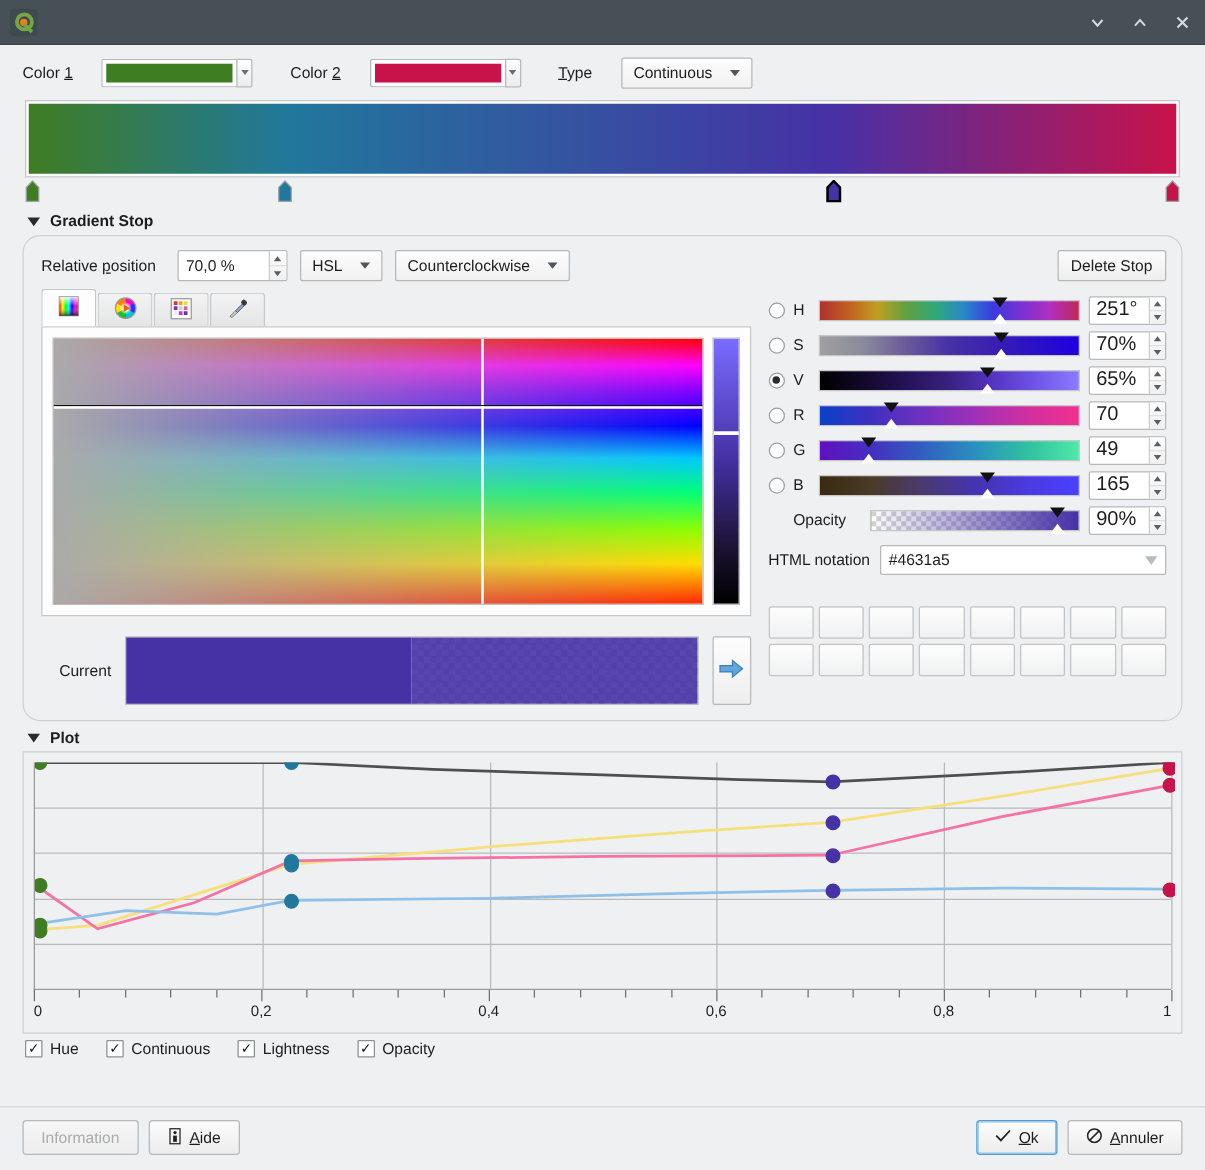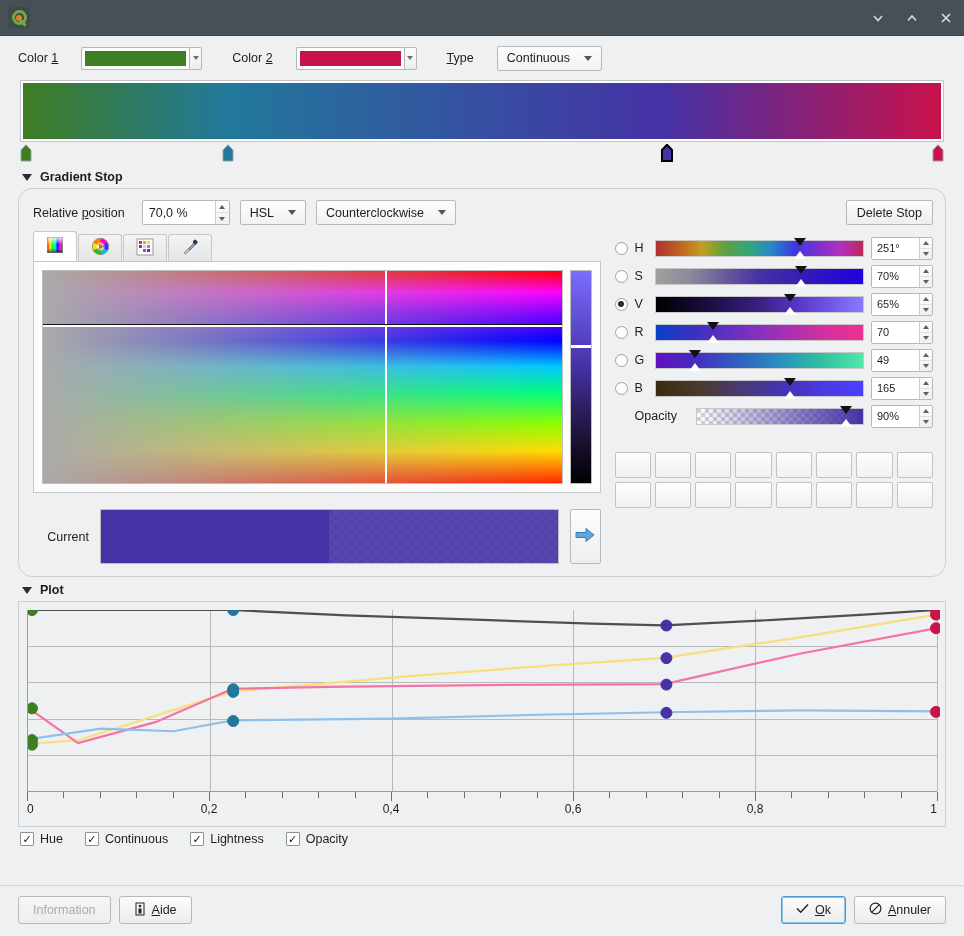--- a/index.html
+++ b/index.html
@@ -214,21 +214,21 @@
     position: absolute; bottom: -3px; width: 0; height: 0;
     border-left: 6px solid transparent; border-right: 6px solid transparent;
     border-bottom: 8px solid #fff; transform: translateX(-6px);
   }
   .numfield {
     width: 62px; height: 23px; display:flex; align-items:stretch;
     border: 1px solid #b6b9bb; border-radius:2px; background:#fff;
   }
   .numfield input {
     border:none; outline:none; background:transparent; width:100%;
-    padding-left:5px; font-family:"Liberation Sans", sans-serif; font-size:11px;
+    padding-left:5px; font-family:"Liberation Sans", sans-serif; font-size:16px;
     color:#1d1d1d;
   }
   .html-row { display:flex; align-items:center; gap:8px; margin-top: 9px; }
   .html-combo {
     flex: 1; height: 24px; background:#fff; border:1px solid #b6b9bb;
     border-radius: 2px; display:flex; align-items:center; padding: 0 6px;
     justify-content: space-between; font-size:12.5px;
   }
   .caret-grey { width: 0; height: 0; border-left: 5.5px solid transparent;
     border-right: 5.5px solid transparent; border-top: 7px solid #b8bcbf; }
@@ -648,20 +648,27 @@
               <div>
                   <span class="up-t"></span>
                 </div>
               <div>
                   <span class="dn-t"></span>
                 </div>
             </div>
           </div>
         </div>
 
+        <div class="html-row">
+          <span>HTML notation</span>
+          <div class="html-combo">
+            <span>#4631a5</span>
+            <span class="caret-grey"></span>
+          </div>
+        </div>
 
         <div class="swatch-grid" id="swgrid">
             <div class="swatch-cell"></div>
             <div class="swatch-cell"></div>
             <div class="swatch-cell"></div>
             <div class="swatch-cell"></div>
             <div class="swatch-cell"></div>
             <div class="swatch-cell"></div>
             <div class="swatch-cell"></div>
             <div class="swatch-cell"></div>

